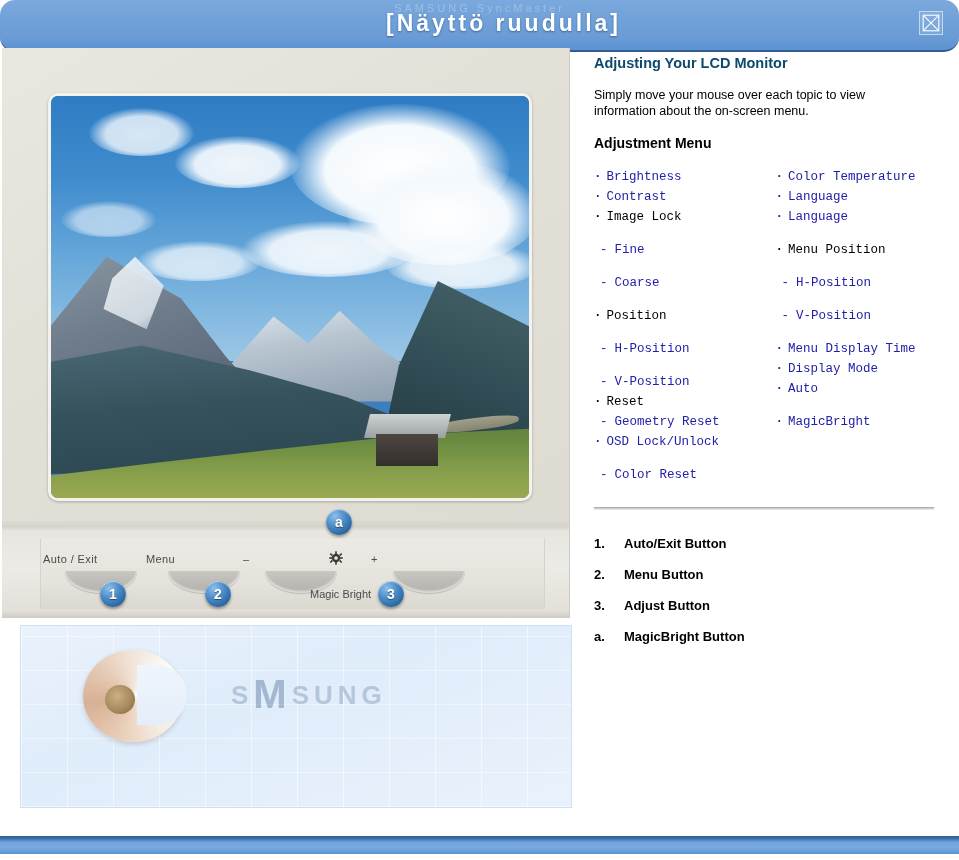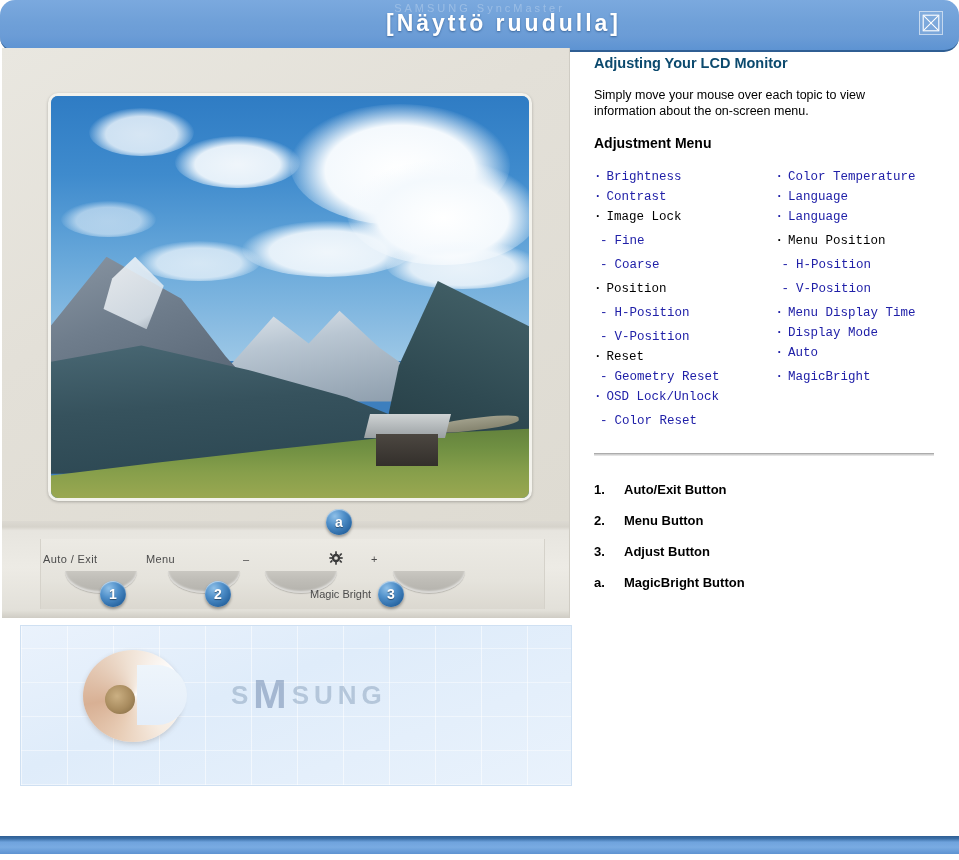--- a/index.html
+++ b/index.html
@@ -170,21 +170,21 @@
     background: radial-gradient(circle at 34% 28%, #8fc0e8 0%, #4f8fc9 38%, #2c6aa6 72%, #1d4f82 100%);
     color: #ffffff; font-size: 14px; font-weight: bold;
     line-height: 26px; text-align: center;
     box-shadow: 0 2px 3px rgba(0,0,0,.35), inset 0 1px 1px rgba(255,255,255,.6);
     text-shadow: 0 1px 1px rgba(0,0,0,.45);
   }
 
   
   #shell-panel {
     position: absolute; left: 20px; top: 625px;
-    width: 552px; height: 161px;
+    width: 552px; height: 183px;
     background: linear-gradient(160deg,#eaf2fc 0%,#dfecfa 40%,#e9f2fc 100%);
     border: 1px solid #cfe0f2;
     overflow: hidden;
   }
   #shell-panel::before{
     content:""; position:absolute; inset:0;
     background:
       repeating-linear-gradient(90deg, rgba(255,255,255,.55) 0 1px, rgba(255,255,255,0) 1px 46px),
       repeating-linear-gradient(0deg, rgba(255,255,255,.45) 0 1px, rgba(255,255,255,0) 1px 34px);
   }
@@ -235,21 +235,21 @@
   .cols { display: flex; gap: 11px; font-family: Liberation Mono, monospace; }
   .col { width: 176px; }
   .mi {
     font-size: 12.5px; line-height: 14px;
     color: #2020a8; padding: 3px 0; white-space: nowrap;
   }
   .mi.plain { color: #000000; }
   .mi.lvl1::before { content: "\00B7"; margin-right: 5px; font-weight: bold; }
   .mi.lvl2 { padding-left: 6px; }
   .mi.lvl2::before { content: "-"; margin-right: 7px; }
-  .mi.gap { padding-top: 7px; }
+  .mi.gap { padding-top: 7px; margin-top: 9px; }
   #divider {
     margin: 22px 0 18px 0; width: 340px; height: 3px;
     background: linear-gradient(180deg,#9b9b9b 0%,#cfcfcf 50%,#efefef 100%);
   }
   .nl { display: flex; font-size: 13px; font-weight: bold; color:#000000; padding: 8px 0; }
   .nl-num { width: 30px; }
 
   
   #footer {
     position: absolute; left: 0; bottom: 6px;

